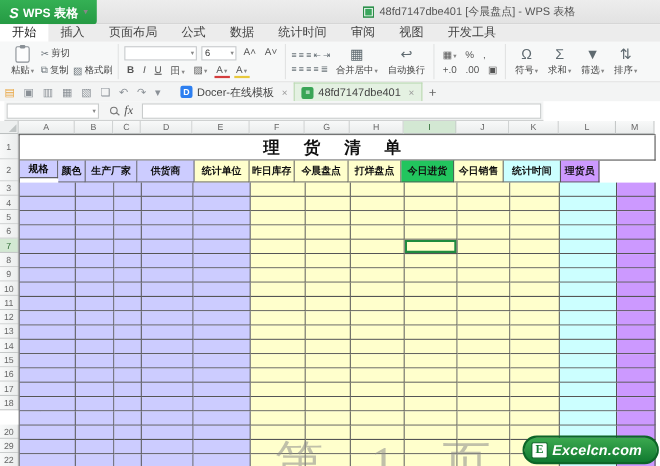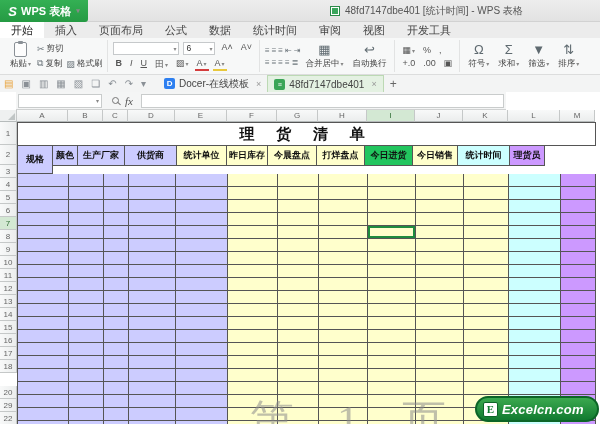--- a/index.html
+++ b/index.html
@@ -54,21 +54,21 @@
   .dtab { display:flex; align-items:center; gap:4px; height:17px; padding:0 6px; font-size:10px; color:#444; }
   .dtab.active { background:#e4f1e2; border:1px solid #bcd9b4; border-bottom:none; }
   .badge { width:11px; height:11px; border-radius:2px; color:#fff; font-size:8px; font-weight:bold;
     display:flex; align-items:center; justify-content:center; }
   .badge.docer { background:#2d7ff0; }
   .badge.file { background:#3aa556; font-size:7px; }
   .closex { font-size:9px; color:#999; margin-left:3px; }
   .plus { font-size:12px; color:#666; padding:0 6px; }
 
   
-  .formularow { position:absolute; left:16px; top:92px; width:490px; height:18px; background:#f4f5f5;
+  .formularow { position:absolute; left:4px; top:92px; width:490px; height:18px; background:#f4f5f5;
     border-bottom:1px solid #cfd1d1; display:flex; align-items:center; }
   .namebox { width:84px; height:14px; background:#fff; border:1px solid #c9cccc; margin-left:2px;
     display:flex; align-items:center; justify-content:flex-end; font-size:9px; color:#333; padding:0 2px; }
   .mag { width:7px; height:7px; border:1px solid #777; border-radius:50%; position:relative; margin:0 6px 0 10px; }
   .mag:after { content:""; position:absolute; width:4px; height:1px; background:#777; right:-3px; bottom:-1px; transform:rotate(40deg); }
   .fx { font-family:"Liberation Serif",serif; font-style:italic; font-size:11px; color:#555; margin-right:8px; }
   .finput { flex:1; height:14px; background:#fff; border:1px solid #c9cccc; margin-right:2px; font-size:9px; }
 
   
   .sheet { position:absolute; left:0; top:110px; width:600px; height:314px; background:#fff; }
@@ -109,21 +109,21 @@
 <div id="app">
 
   <div class="titlebar">
     <div class="wps-btn">
       <span class="s-logo">S</span>
       <span>WPS 表格</span>
       <span class="dd">▾</span>
     </div>
     <div class="win-title">
       <span class="grid-ico"></span>
-      <span>48fd7147dbe401 [统计时间] - WPS 表格</span>
+      <span>48fd7147dbe401 [今晨盘点] - WPS 表格</span>
     </div>
   </div>
 
   <div class="menurow" id="menu-tabs">
       <div class="mtab active">开始</div>
       <div class="mtab">插入</div>
       <div class="mtab">页面布局</div>
       <div class="mtab">公式</div>
       <div class="mtab">数据</div>
       <div class="mtab">统计时间</div>
@@ -320,21 +320,21 @@
         <div class="rhcell" style="height: 13px; margin-left: 20px;">19</div>
         <div class="rhcell" style="height: 13px;">20</div>
         <div class="rhcell" style="height: 13px;">29</div>
         <div class="rhcell" style="height: 13px;">22</div>
       </div>
     <div class="grid" id="grid">
         <div class="grow">
           <div class="cell titlecell" style="width: 578px; height: 23px;">理 货 清 单</div>
         </div>
         <div class="grow">
-          <div class="cell hdcell" style="width: 35px; height: 28px; background: rgb(204, 204, 255);">规格</div>
+          <div class="cell hdcell" style="width: 35px; height: 16px; background: rgb(204, 204, 255);">规格</div>
           <div class="cell hdcell" style="width: 25px; height: 20px; background: rgb(204, 204, 255);">颜色</div>
           <div class="cell hdcell" style="width: 47px; height: 20px; background: rgb(204, 204, 255);">生产厂家</div>
           <div class="cell hdcell" style="width: 52px; height: 20px; background: rgb(204, 204, 255);">供货商</div>
           <div class="cell hdcell" style="width: 50px; height: 20px; background: rgb(255, 255, 204);">统计单位</div>
           <div class="cell hdcell" style="width: 41px; height: 20px; background: rgb(255, 255, 204);">昨日库存</div>
           <div class="cell hdcell" style="width: 49px; height: 20px; background: rgb(255, 255, 204); font-family: Liberation Mono, monospace;">今晨盘点</div>
           <div class="cell hdcell" style="width: 48px; height: 20px; background: rgb(255, 255, 204);">打烊盘点</div>
           <div class="cell hdcell" style="width: 48px; height: 20px; background: #22c55e;">今日进货</div>
           <div class="cell hdcell" style="width: 45px; height: 20px; background: rgb(255, 255, 204);">今日销售</div>
           <div class="cell hdcell" style="width: 52px; height: 20px; background: rgb(204, 255, 255);">统计时间</div>

